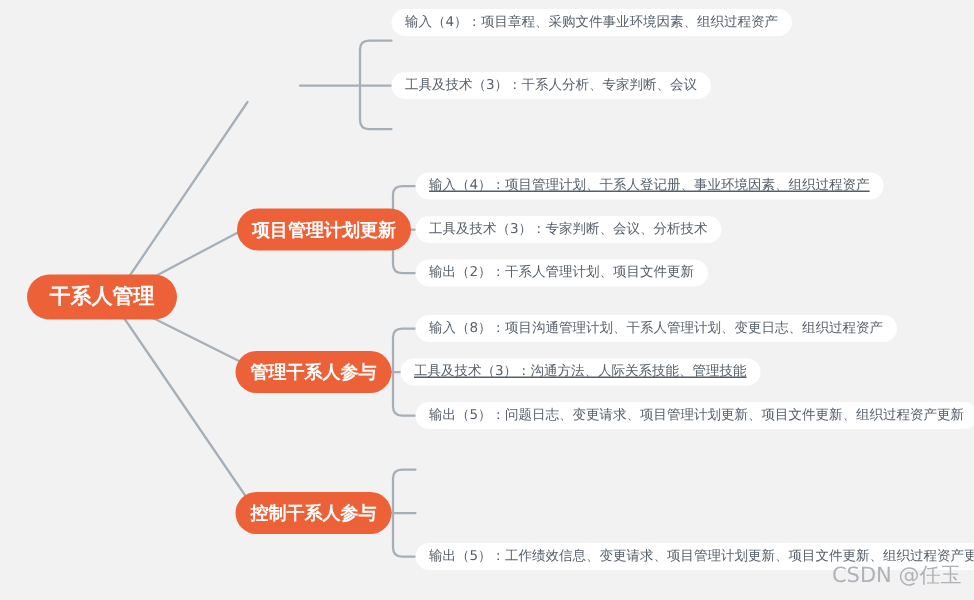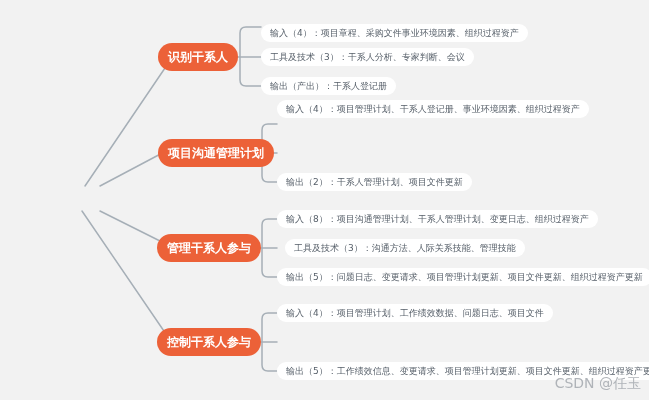--- a/index.html
+++ b/index.html
@@ -69,34 +69,33 @@
       <path d="M210,153 L277,153"></path>
 
       <path d="M277,219 L268,219 Q262,219 262,225 L262,271 Q262,277 268,277 L277,277"></path>
       <path d="M210,248 L277,248"></path>
 
       <path d="M277,313 L268,313 Q262,313 262,319 L262,365 Q262,371 268,371 L277,371"></path>
       <path d="M210,342 L277,342"></path>
     </g>
   </svg>
 
+  <div class="node root" style="left:18px;top:183px;">干系人管理</div>
 
-  <div class="node branch" style="left:158px;top:43px;">识别干系人</div>
-  <div class="node branch" style="left:158px;top:139px;">项目沟通管理计划</div>
+  <div class="node branch" style="left:158px;top:139px;">项目管理计划更新</div>
   <div class="node branch" style="left:157px;top:234px;">管理干系人参与</div>
   <div class="node branch" style="left:157px;top:328px;">控制干系人参与</div>
 
-  <div class="node leaf" style="left:261px;top:24px;">输入（4）：项目章程、采购文件事业环境因素、组织过程资产</div>
+  <div class="node leaf" style="left:261px;top:6px;">输入（4）：项目章程、采购文件事业环境因素、组织过程资产</div>
   <div class="node leaf" style="left:261px;top:48px;">工具及技术（3）：干系人分析、专家判断、会议</div>
-  <div class="node leaf" style="left:261px;top:77px;">输出（产出）：干系人登记册</div>
 
-  <div class="node leaf" style="left:277px;top:100px;">输入（4）：项目管理计划、干系人登记册、事业环境因素、组织过程资产</div>
+  <div class="node leaf" style="left:277px;top:115px;text-decoration:underline;">输入（4）：项目管理计划、干系人登记册、事业环境因素、组织过程资产</div>
+  <div class="node leaf" style="left:277px;top:144px;">工具及技术（3）：专家判断、会议、分析技术</div>
   <div class="node leaf" style="left:277px;top:173px;text-align:center;">输出（2）：干系人管理计划、项目文件更新</div>
 
   <div class="node leaf" style="left:277px;top:210px;">输入（8）：项目沟通管理计划、干系人管理计划、变更日志、组织过程资产</div>
-  <div class="node leaf" style="left:285px;top:239px;">工具及技术（3）：沟通方法、人际关系技能、管理技能</div>
+  <div class="node leaf" style="left:267px;top:239px;text-decoration:underline;">工具及技术（3）：沟通方法、人际关系技能、管理技能</div>
   <div class="node leaf" style="left:277px;top:268px;">输出（5）：问题日志、变更请求、项目管理计划更新、项目文件更新、组织过程资产更新</div>
 
-  <div class="node leaf" style="left:277px;top:304px;">输入（4）：项目管理计划、工作绩效数据、问题日志、项目文件</div>
   <div class="node leaf" style="left:277px;top:362px;">输出（5）：工作绩效信息、变更请求、项目管理计划更新、项目文件更新、组织过程资产更新</div>
 
   <div class="watermark">CSDN @任玉</div>
 </div>
 
 </body></html>

